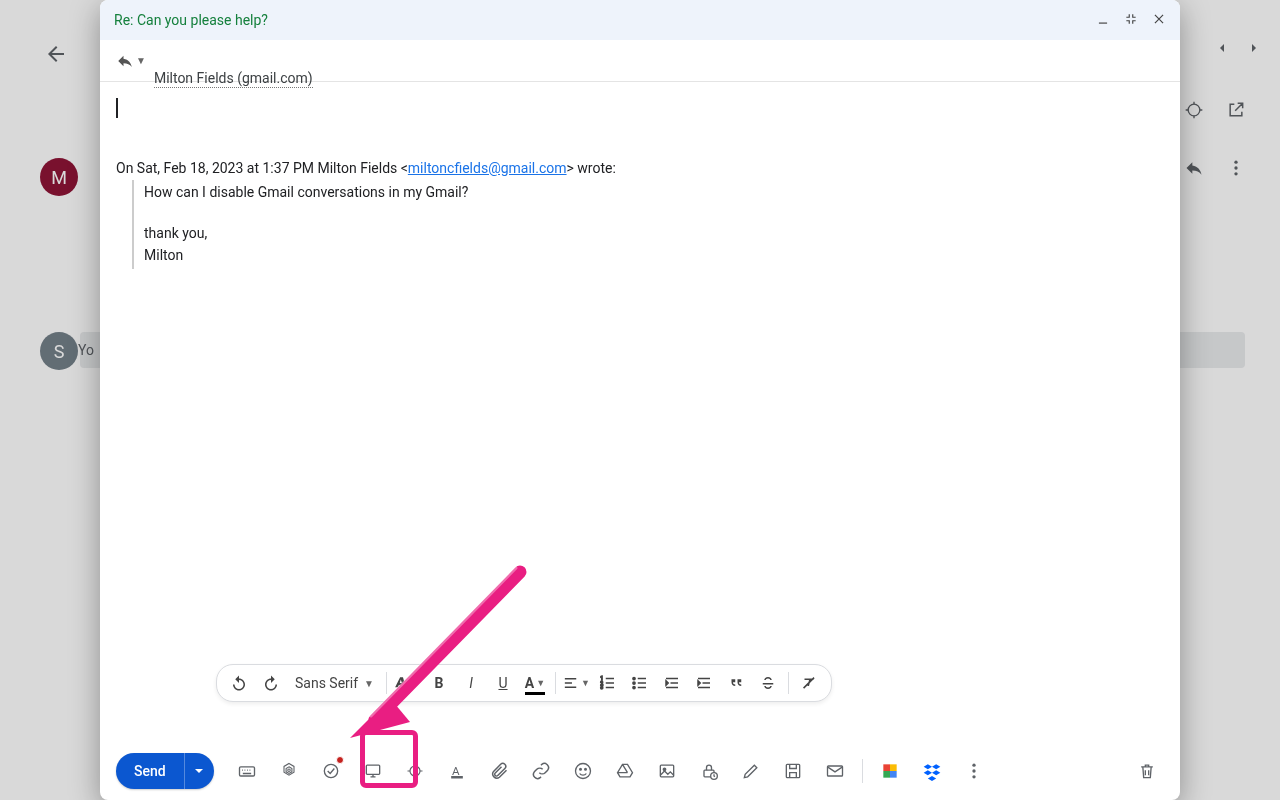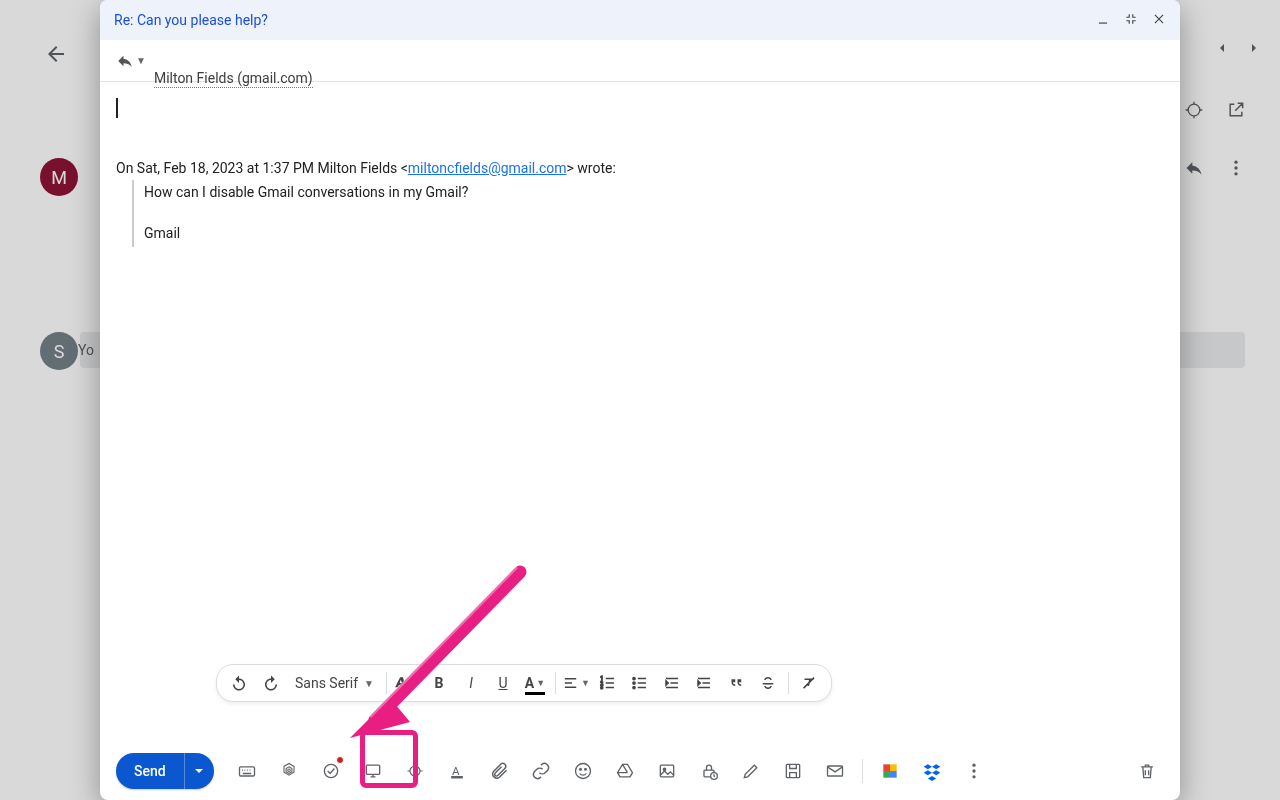--- a/index.html
+++ b/index.html
@@ -54,21 +54,21 @@
     z-index:5;
     display:flex; flex-direction:column;
     overflow:hidden;
   }
   .compose-header{
     height:40px;
     background:#eef3fb;
     display:flex; align-items:center;
     padding:0 14px;
     font-size:14px;
-    color:#1d4ed8;
+    color:#15803d;
   }
   .compose-header .title{ flex:1; font-weight:400;}
   .hdr-icons{ display:flex; gap:14px; color:#444;}
   .hdr-icons svg{ width:14px; height:14px; cursor:pointer;}
 
   .recipient-row{
     height:42px;
     display:flex; align-items:center;
     padding:0 16px;
     border-bottom:1px solid #e4e4e4;
@@ -233,21 +233,22 @@
   </div>
 
   <div class="body-area">
     <div class="cursor-line"></div>
     <div class="quote-intro">
       <span>On Sat, Feb 18, 2023 at 1:37 PM Milton Fields &lt;</span><a href="#">miltoncfields@gmail.com</a><span>&gt; wrote:</span>
     </div>
     <div class="quote-block">
       <p>How can I disable Gmail conversations in my Gmail?</p>
       <div class="quote-gap"></div>
-      <p>Gmail</p>
+      <p>thank you,</p>
+      <p>Milton</p>
     </div>
   </div>
 
   <div class="format-bar">
     <div class="fbtn">
         <svg viewBox="0 0 24 24">
           <path fill="currentColor" d="M12 5V2L7 7l5 5V8c3.3 0 6 2.7 6 6s-2.7 6-6 6-6-2.7-6-6H4c0 4.4 3.6 8 8 8s8-3.6 8-8-3.6-8-8-8z"></path>
         </svg>
       </div>
     <div class="fbtn">

